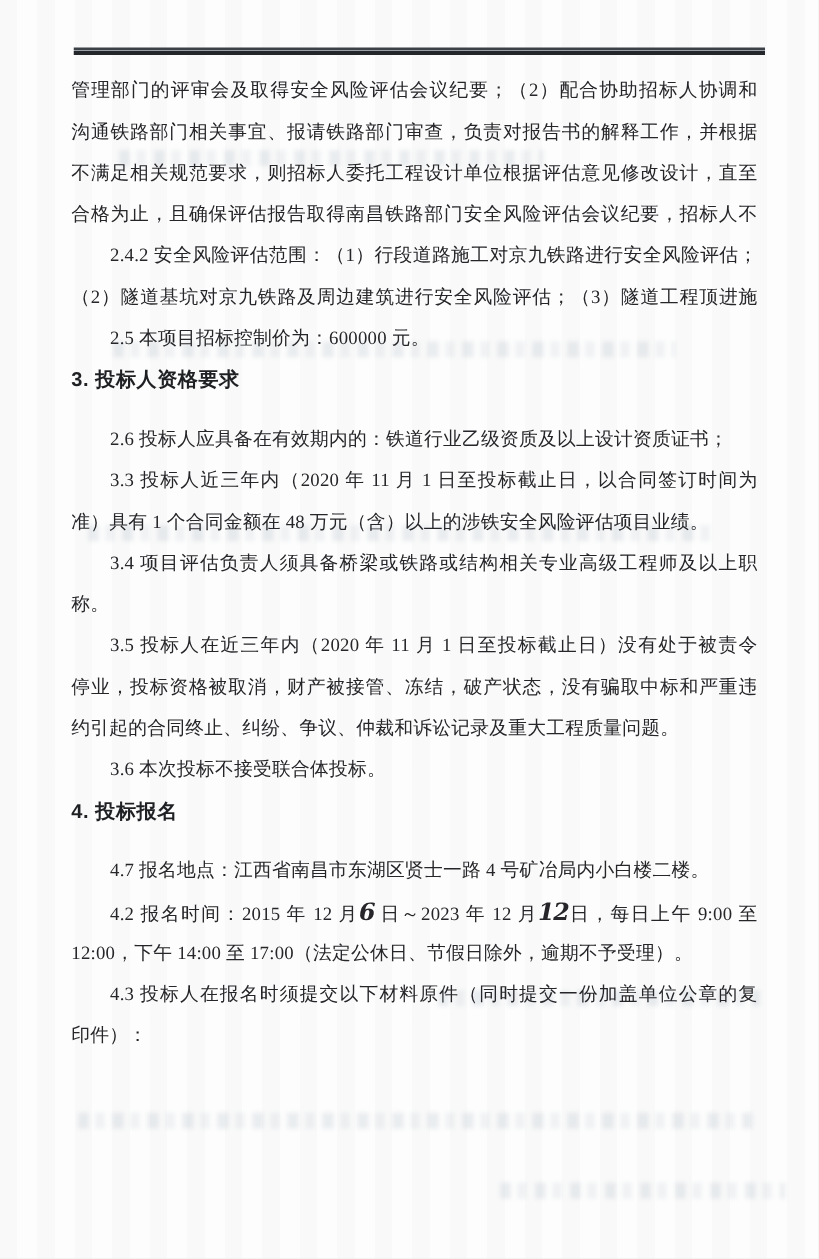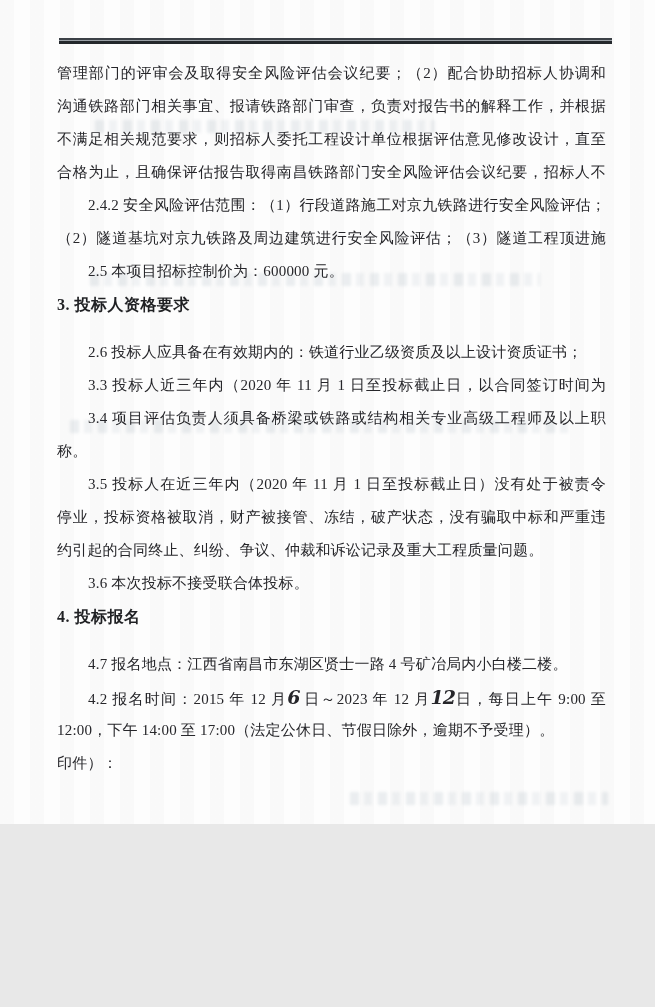--- a/index.html
+++ b/index.html
@@ -1,18 +1,18 @@
 <!DOCTYPE html>
 <html style="--text-color: #26262a; --rule-color: #2e3338;"><head>
 <meta charset="utf-8">
 <style>
   html,body { margin:0; padding:0; background:#e8e8e8; }
   .page {
     position:relative;
-    width:655px; height:824px;
+    width:655px; height:1007px;
     margin:0 auto;
     background:
       repeating-linear-gradient(90deg, rgba(0,0,0,0.015) 0 14px, rgba(0,0,0,0) 14px 30px),
       #fdfdfd;
     overflow:hidden;
     font-family:"Liberation Serif","DejaVu Serif",serif;
     color:var(--text-color,#26262a);
   }
   .top-rule {
     position:absolute; left:59px; top:38px; width:553px; height:6px;
@@ -23,21 +23,21 @@
   }
   .ln {
     font-size:15px; line-height:33px; height:33px;
     text-align:justify; overflow:hidden;
     letter-spacing:0.2px;
   }
   .fill { text-align-last:justify; }
   .ind  { text-indent:31px; }
   .hd {
     margin:0 0 15px 0; padding:0;
-    font-family:Liberation Serif, serif;
+    font-family:Liberation Sans, sans-serif;
     font-weight:bold; font-size:16px; line-height:33px; height:33px;
     letter-spacing:0.5px; color:#1f2023;
   }
   .hw {
     font-family:"DejaVu Serif",serif;
     font-style:italic; font-weight:bold;
     font-size:19px; letter-spacing:-1px;
   }
   .bleed {
     position:absolute; height:13px; opacity:0.20; filter:blur(1.6px);
@@ -77,20 +77,21 @@
 
     <div class="ln ind">2.5 本项目招标控制价为：600000 元。</div>
 
     <h2 class="hd">3. 投标人资格要求</h2>
 
 
     <div class="ln ind">2.6 投标人应具备在有效期内的：铁道行业乙级资质及以上设计资质证书；</div>
 
     <div>
       <div class="ln fill ind">3.3 投标人近三年内（2020 年 11 月 1 日至投标截止日，以合同签订时间为</div>
+      <div class="ln">准）具有 1 个合同金额在 48 万元（含）以上的涉铁安全风险评估项目业绩。</div>
     </div>
 
     <div>
       <div class="ln fill ind">3.4 项目评估负责人须具备桥梁或铁路或结构相关专业高级工程师及以上职</div>
       <div class="ln">称。</div>
     </div>
 
     <div>
       <div class="ln fill ind">3.5 投标人在近三年内（2020 年 11 月 1 日至投标截止日）没有处于被责令</div>
       <div class="ln fill">停业，投标资格被取消，财产被接管、冻结，破产状态，没有骗取中标和严重违</div>
@@ -102,17 +103,18 @@
     <h2 class="hd">4. 投标报名</h2>
 
     <div class="ln ind">4.7 报名地点：江西省南昌市东湖区贤士一路 4 号矿冶局内小白楼二楼。</div>
 
     <div>
       <div class="ln fill ind"><span>4.2 报名时间：2015 年 12 月</span><span class="hw">6</span><span> 日～2023 年 12 月</span><span class="hw">12</span><span>日，每日上午 9:00 至</span></div>
       <div class="ln">12:00，下午 14:00 至 17:00（法定公休日、节假日除外，逾期不予受理）。</div>
     </div>
 
     <div>
+      <div class="ln fill ind">4.3 投标人在报名时须提交以下材料原件（同时提交一份加盖单位公章的复</div>
       <div class="ln">印件）：</div>
     </div>
 
   </div>
 </div>
 
 </body></html>

